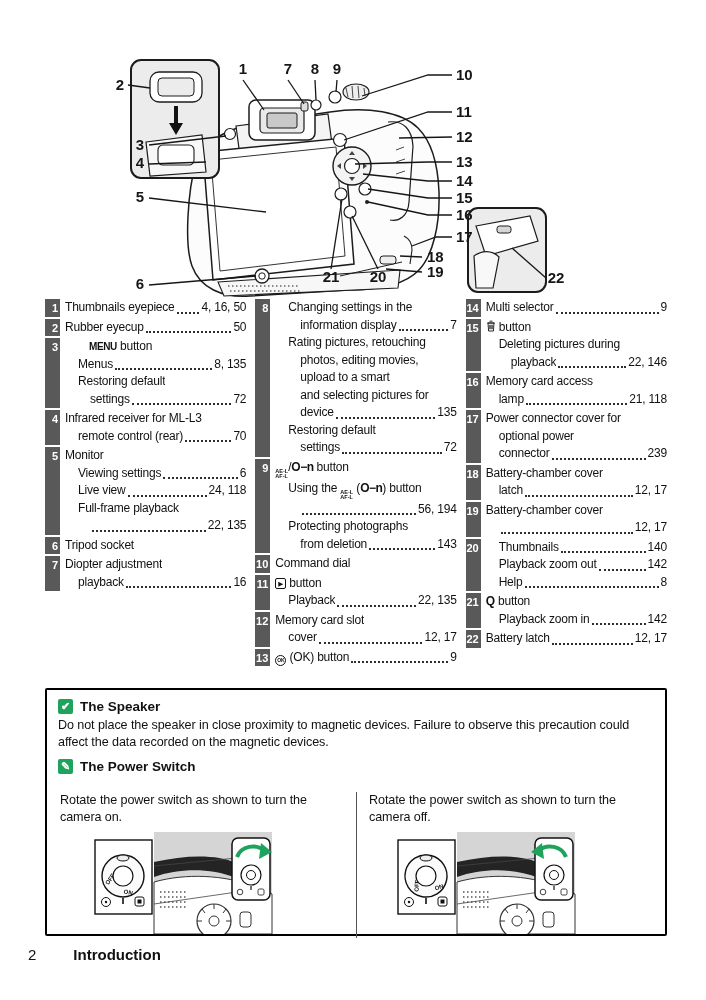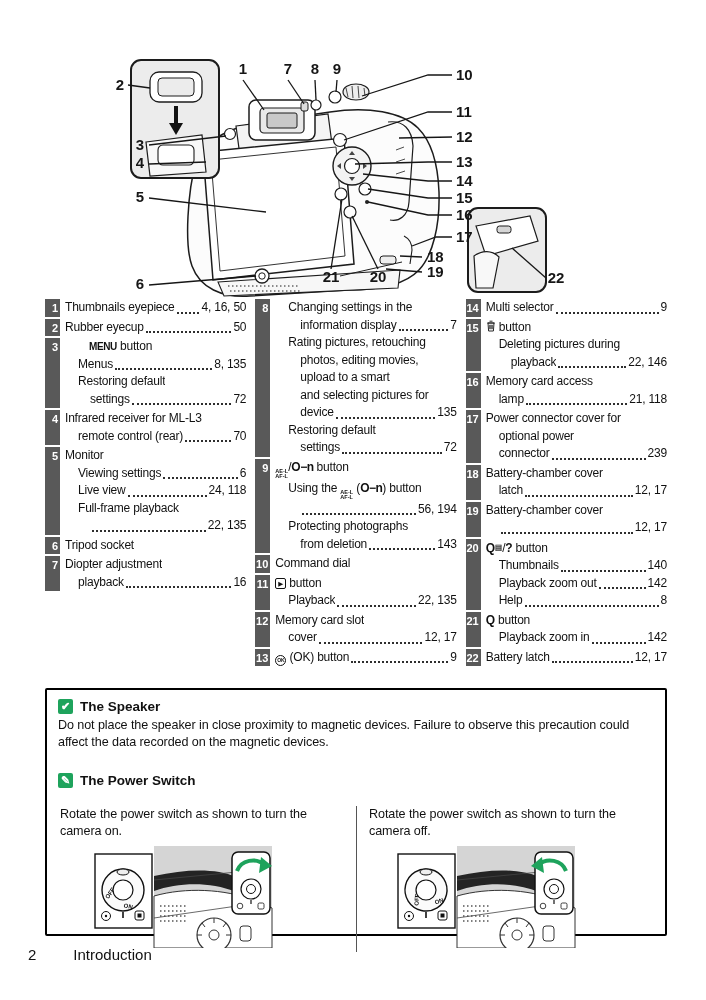--- a/index.html
+++ b/index.html
@@ -39,30 +39,30 @@
   .ic-q { font-weight:bold; }
   .ic-grid { font-size:8px; vertical-align:2px; }
   .ic-help { font-weight:bold; }
   
   .notebox { position:absolute; left:45px; top:688px; width:622px; height:248px;
     border:2px solid #000; border-radius:2px; padding:7px 11px 0 11px; }
   .note-title { display:flex; align-items:center; gap:7px; font-size:13.5px; font-weight:bold;
     margin:2px 0 3px 0; }
   .gicon { display:inline-flex; width:15px; height:15px; border-radius:2px;
     align-items:center; justify-content:center; color:#fff; font-size:11px; }
-  .note-body { font-size:12.6px; line-height:17px; letter-spacing:-0.1px; margin-bottom:22px; }
+  .note-body { font-size:12.6px; line-height:17px; letter-spacing:-0.1px; margin-bottom:8px; }
   .ps-grid { display:grid; grid-template-columns:1fr 1fr; margin-top:18px; }
   .ps-cell { padding:0 0 0 2px; }
   .ps-cell.right { border-left:1px solid #555; padding-left:12px; }
   .ps-caption { font-size:12.6px; line-height:17px; letter-spacing:-0.1px; max-width:280px; margin-bottom:6px; }
   .ps-art { margin-left:34px; }
   .ps-cell.right .ps-art { margin-left:28px; }
   
   .footer { position:absolute; left:28px; top:946px; font-size:15px; }
-  .footer .sec { font-weight:normal; margin-left:37px; }
+  .footer .sec { font-weight:bold; margin-left:37px; }
 </style>
 </head>
 <body>
 
 <div class="page">
 
   <div class="diagram" id="diagram">
       <svg width="706" height="250" viewBox="0 0 706 250">
 <g stroke="#1c1c1c" fill="none" stroke-width="1.5">
   <path d="M196,112 C205,88 235,76 262,72 L330,62 C368,56 402,62 418,78 C432,92 438,115 439,142 C440,175 433,205 419,220 C404,236 376,240 348,240 L250,246 C222,248 200,238 192,216 C184,194 188,140 196,112 Z" fill="#fcfcfc"></path>
@@ -462,23 +462,20 @@
             <div class="pline ind1">
               <span class="txt"></span>
               <span class="dots"></span>
               <span class="pg">12, 17</span>
             </div>
           </div>
         </div>
         <div class="part-item">
           <div class="badge" style="background: rgb(89, 89, 89);">20</div>
           <div class="item-body">
-            <div class="pline">
-              <span class="txt"><span><span class="ic-q">Q</span><span class="ic-grid">▦</span></span>/<span class="ic-help">?</span> button</span>
-            </div>
             <div class="pline ind1">
               <span class="txt">Thumbnails</span>
               <span class="dots"></span>
               <span class="pg">140</span>
             </div>
             <div class="pline ind1">
               <span class="txt">Playback zoom out</span>
               <span class="dots"></span>
               <span class="pg">142</span>
             </div>

